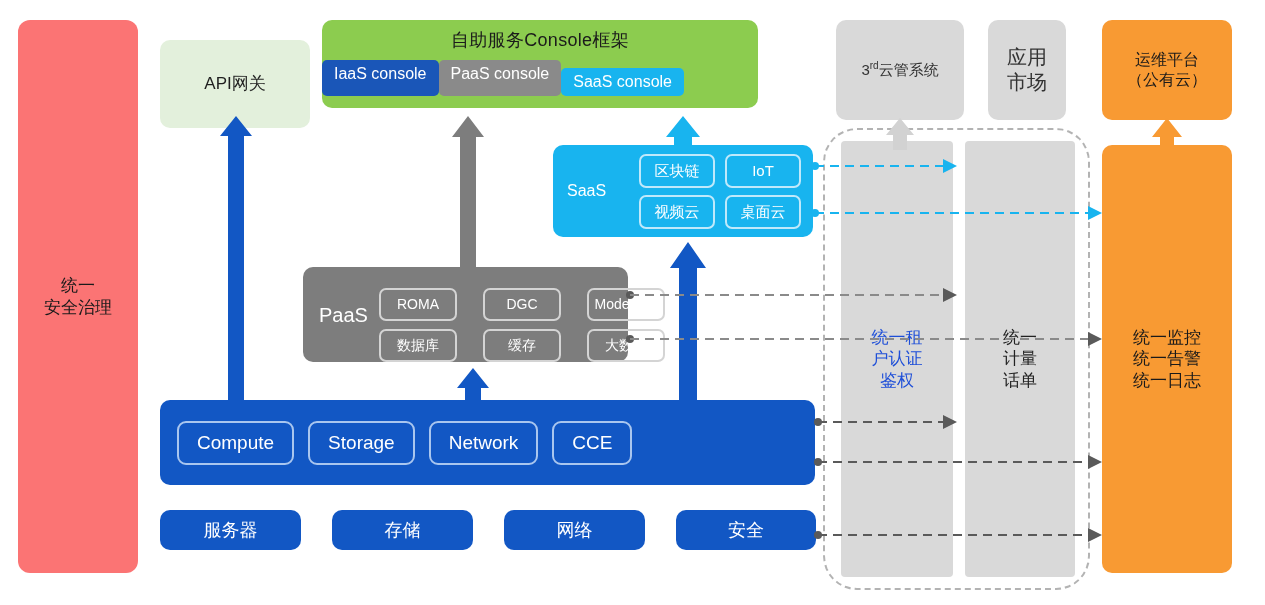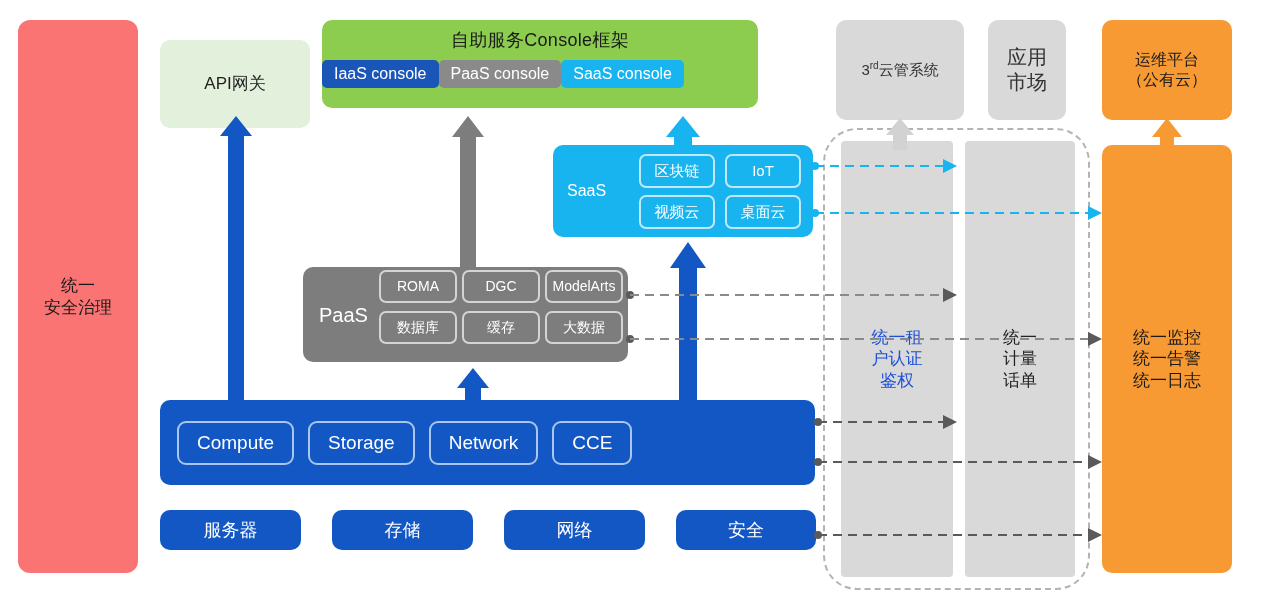--- a/index.html
+++ b/index.html
@@ -19,21 +19,21 @@
 
   
   #console{left:322px;top:20px;width:436px;height:88px;background:#8ccc4f;
            display:block;padding:0;}
   #console .title{font-size:18px;color:#1b1b1b;text-align:center;padding-top:9px;
                   letter-spacing:.3px;}
   #console .chips{display:flex;justify-content:flex-start;margin-top:8px;}
   #console .chip{border-radius:5px;padding:4px 12px;font-size:16px;color:#fff;}
   .chip-iaas{background:#1a56b8;}
   .chip-paas{background:#8a8a8a;}
-  .chip-saas{background:#18b4ef;}
+  .chip-saas{background:#18b4ef;margin-top:8px;}
 
   
   #third{left:836px;top:20px;width:128px;height:100px;background:#d9d9d9;
          font-size:15px;color:#333;}
   #market{left:988px;top:20px;width:78px;height:100px;background:#d9d9d9;
           font-size:20px;color:#333;}
   #ops-top{left:1102px;top:20px;width:130px;height:100px;background:#f89a33;
            font-size:16px;color:#1a1a1a;text-align:center;}
 
   
@@ -44,22 +44,22 @@
   #saas .grid{position:absolute;left:86px;top:9px;display:grid;
               grid-template-columns:76px 76px;gap:7px 10px;}
   #saas .cell{border:2px solid #bfe9fb;border-radius:7px;height:30px;display:flex;
               align-items:center;justify-content:center;font-size:15px;color:#fff;}
 
   
   #paas{left:303px;top:267px;width:325px;height:95px;background:#7d7d7d;
         display:block;padding:0;}
   #paas .lbl{position:absolute;left:16px;top:50%;transform:translateY(-50%);
              font-size:20px;color:#fff;}
-  #paas .grid{position:absolute;left:76px;top:3px;display:grid;
-              grid-template-columns:78px 78px 78px;gap:8px 5px;}
+  #paas .grid{position:absolute;left:76px;top:21px;display:grid;
+              grid-template-columns:78px 78px 78px;gap:8px 26px;}
   #paas .cell{border:2px solid #d4d4d4;border-radius:7px;height:29px;display:flex;
               align-items:center;justify-content:center;font-size:14px;color:#fff;}
 
   
   #infra{left:160px;top:400px;width:655px;height:85px;background:#1257c4;
          display:block;padding:0;}
   #infra .inner{display:flex;align-items:center;height:100%;padding-left:17px;gap:14px;}
   #infra .lbl{font-size:18px;color:#fff;white-space:nowrap;}
   #infra .cell{border:2px solid #a9c6ef;border-radius:9px;height:40px;
                display:flex;align-items:center;justify-content:center;

